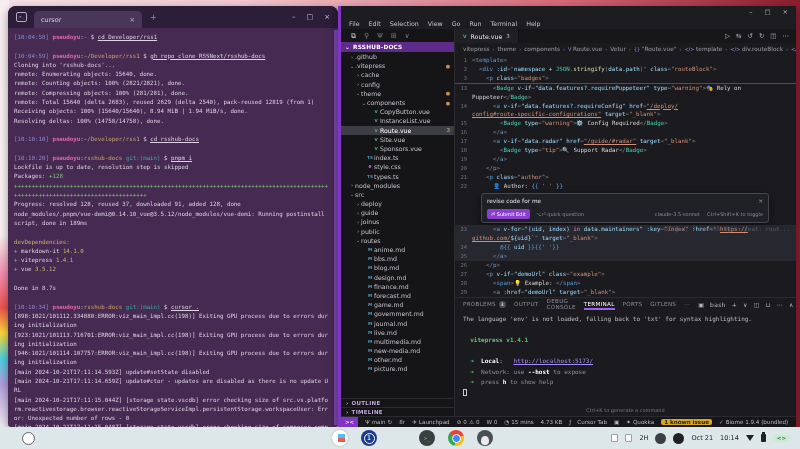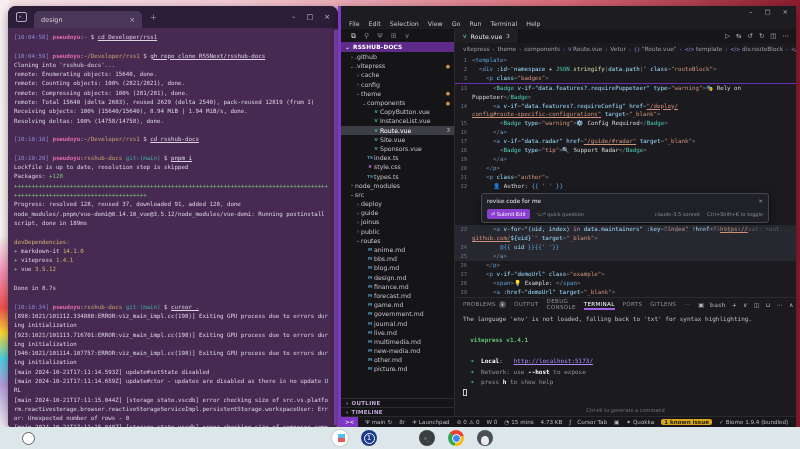--- a/index.html
+++ b/index.html
@@ -135,21 +135,21 @@
 </style>
 </head>
 <body>
 
 <div class="wall-stripes"></div>
 
 <div class="term-win">
   <div class="term-titlebar">
     <div class="term-app-icon">&gt;_</div>
     <div class="term-tab">
-      <span>design</span>
+      <span>cursor</span>
       <span class="grow"></span>
       <span class="term-tab-close">×</span>
     </div>
     <span class="term-newtab">+</span>
     <div class="win-controls">
       <span>–</span>
       <span>□</span>
       <span>×</span>
     </div>
   </div>
@@ -604,13 +604,25 @@
       <div class="app onepassword">
         <span>1</span>
       </div>
       <div class="app files"></div>
       <div class="app terminal-app">
         <span>&gt;_</span>
       </div>
       <div class="app chrome"></div>
       <div class="app penguin"></div>
     </div>
+  <div class="tray">
+    <span class="mini-doc"></span>
+    <span class="mini-doc"></span>
+    <span>2H</span>
+    <span class="dark-circ"></span>
+    <span class="dark-circ b"></span>
+    <span>Oct 21</span>
+    <span>10:14</span>
+    <span class="wifi"></span>
+    <span class="battery"></span>
+    <span class="dev-badge">&lt;&gt;</span>
+  </div>
 </div>
 
 </body></html>

